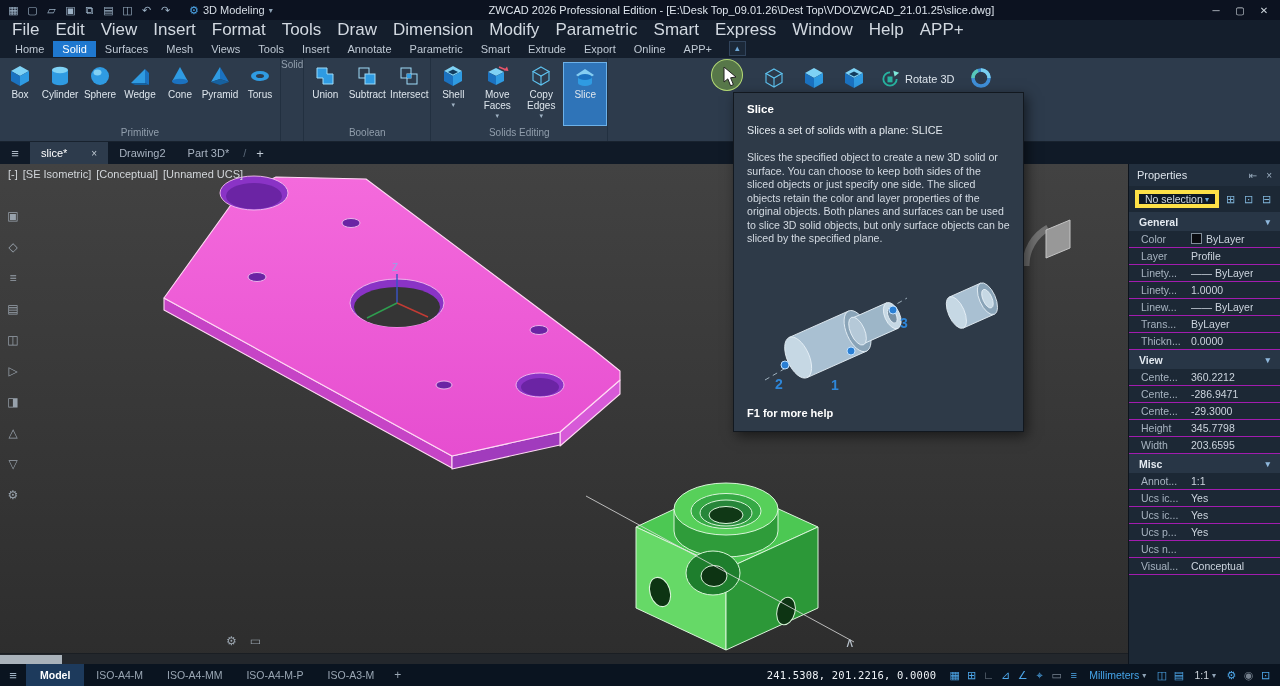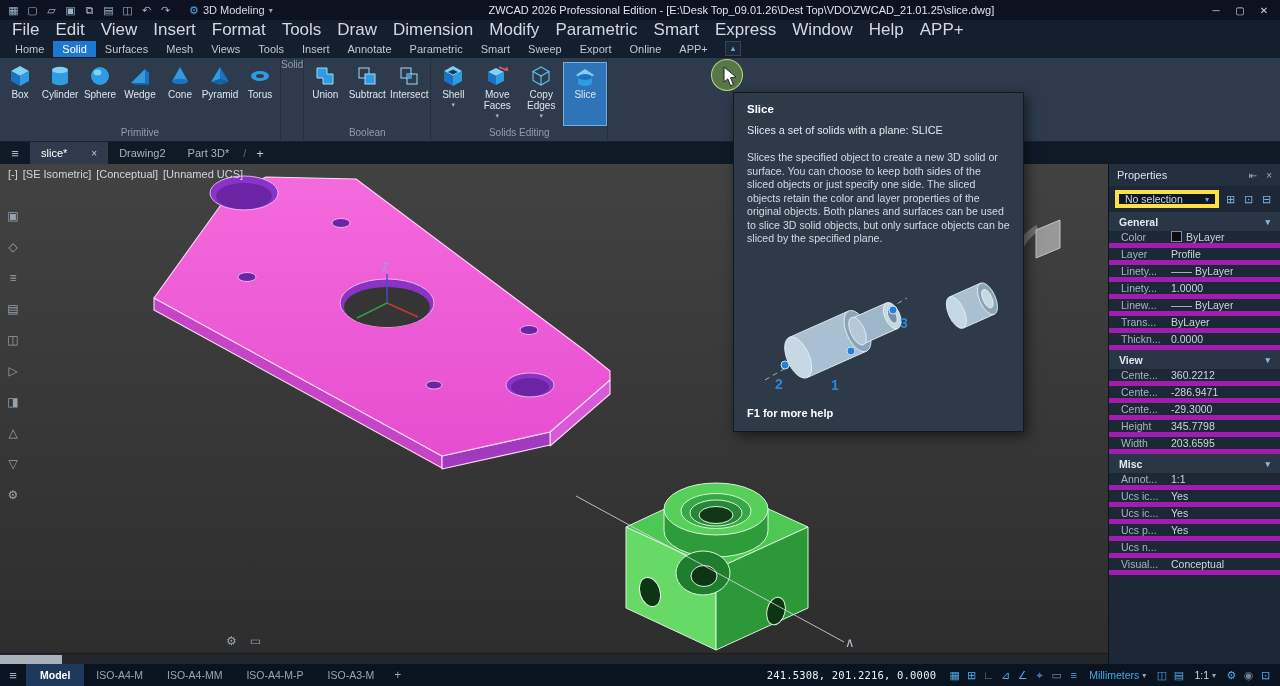--- a/index.html
+++ b/index.html
@@ -51,32 +51,32 @@
 .canvas{position:relative;flex:1;background:linear-gradient(180deg,#424242,#2d2d2d);overflow:hidden}
 .scene{position:absolute;inset:0;width:100%;height:100%}
 .vp-label{position:absolute;left:8px;top:4px;font-size:11px;color:#d2d6da;display:flex;gap:5px}
 .left-tools{position:absolute;left:2px;top:40px;display:flex;flex-direction:column;gap:14px;padding:4px 2px}
 .ctool{width:18px;height:17px;color:#98a2ac;font-size:12px;text-align:center;line-height:17px}
 .canvas-bottom{position:absolute;bottom:16px;left:226px;display:flex;gap:13px;color:#9aa4ae;font-size:12px}
 .expand-up{position:absolute;bottom:14px;left:845px;color:#b8c2cc;font-size:13px}
 .hscroll{position:absolute;left:0;right:0;bottom:0;height:11px;background:#23272c;border-top:1px solid #1a1e23}
 .hthumb{position:absolute;left:0;top:1px;height:9px;width:62px;background:#a9b2ba}
 
-.props{width:172px;background:#1c2835;border-left:1px solid #0d141d;display:flex;flex-direction:column;font-size:10.5px;flex:none}
+.props{width:152px;background:#1c2835;border-left:1px solid #0d141d;display:flex;flex-direction:column;font-size:10.5px;flex:none}
 .props-header{height:22px;display:flex;align-items:center;padding:0 8px;color:#dbe2ea;font-size:11px;background:#222f3e;flex:none}
 .ph-icons{margin-left:auto;display:flex;gap:9px;color:#9fb2c4;font-size:10px}
 .sel-row{height:26px;display:flex;align-items:center;padding:0 6px;gap:4px;flex:none}
 .sel-dd{flex:1;height:18px;background:#0e1824;border:4px solid #fde047;color:#cfd7e0;display:flex;align-items:center;padding:0 6px}
 .sel-dd .dd-arrow{margin-left:auto;color:#6fa8d8;font-size:8px}
 .sel-icons{display:flex;gap:3px}
 .sicon2{width:15px;height:16px;color:#7fb3d8;text-align:center;line-height:16px;font-size:11px}
 .psec{height:19px;background:#283646;display:flex;align-items:center;padding:0 10px;color:#e4eaf1;font-weight:bold;flex:none}
 .sec-chev{margin-left:auto;color:#8fb8dc;font-size:9px}
 .prows{display:flex;flex-direction:column}
-.prow{height:17px;display:flex;align-items:center;padding-left:12px;border-bottom:5px solid #a21caf;flex:none}
+.prow{height:17px;display:flex;align-items:center;padding-left:12px;border-bottom:1px solid #a21caf;flex:none}
 .plabel{width:50px;color:#a7b3c0;white-space:nowrap;overflow:hidden;flex:none}
 .pvalue{color:#ccd4de;white-space:nowrap;overflow:hidden}
 .prow.on .pvalue::before{content: "";display:inline-block;width:9px;height:9px;background:#0a0c10;border:1px solid #808c98;margin-right:4px;vertical-align:-1px}
 
 .statusbar{height:22px;background:#0a1420;display:flex;align-items:center;font-size:10.5px;color:#c6cfd9;flex:none}
 .sb-menu{width:26px;text-align:center;font-size:13px;color:#9fb2c4}
 .sb-model{padding:0 14px;height:22px;line-height:22px;background:#1d3a5c;color:#fff;font-weight:bold}
 .ltabs{display:flex}
 .ltab{padding:0 12px;line-height:22px;color:#9aa7b4}
 .sb-add{padding:0 8px;color:#9aa7b4;font-size:12px}
@@ -253,21 +253,21 @@
     <span class="rtab">Home</span>
         <span class="rtab active">Solid</span>
         <span class="rtab">Surfaces</span>
         <span class="rtab">Mesh</span>
         <span class="rtab">Views</span>
         <span class="rtab">Tools</span>
         <span class="rtab">Insert</span>
         <span class="rtab">Annotate</span>
         <span class="rtab">Parametric</span>
         <span class="rtab">Smart</span>
-        <span class="rtab">Sweep</span>
+        <span class="rtab">Extrude</span>
         <span class="rtab">Export</span>
         <span class="rtab">Online</span>
         <span class="rtab">APP+</span>
       </div>
     <span class="collapse-btn">▴</span>
   </nav>
 
   <section class="ribbon">
     <div class="rgroup g-primitive">
       <div class="rbtns">
@@ -366,20 +366,48 @@
             <span class="chev">▾</span>
           </div>
         <div class="rbtn hovered">
             <svg class="ic24" viewBox="0 0 24 24">
               <use href="#i-slice"></use>
             </svg>
             <span class="rlbl">Slice</span>
           </div>
       </div>
       <div class="glabel">Solids Editing</div>
+    </div>
+    <div class="ribbon-right">
+      <div class="tool-ibtn">
+          <svg class="ic24" viewBox="0 0 24 24">
+            <use href="#i-copyedges"></use>
+          </svg>
+        </div>
+      <div class="tool-ibtn">
+          <svg class="ic24" viewBox="0 0 24 24">
+            <use href="#i-cube"></use>
+          </svg>
+        </div>
+      <div class="tool-ibtn">
+          <svg class="ic24" viewBox="0 0 24 24">
+            <use href="#i-shell"></use>
+          </svg>
+        </div>
+      <div class="rotate3d">
+        <svg class="ic20" viewBox="0 0 24 24">
+            <use href="#i-revolve"></use>
+          </svg>
+        <span>Rotate 3D</span>
+      </div>
+      <div class="tool-ibtn">
+          <svg class="ic24" viewBox="0 0 24 24">
+            <use href="#i-colorgear"></use>
+          </svg>
+        </div>
     </div>
   </section>
 
   <div class="doctabs">
     <span class="dt-menu">≡</span>
     <span class="dtab active">
         <span>slice*</span>
         <span class="dt-close">×</span>
       </span>
     <span class="dtab">

